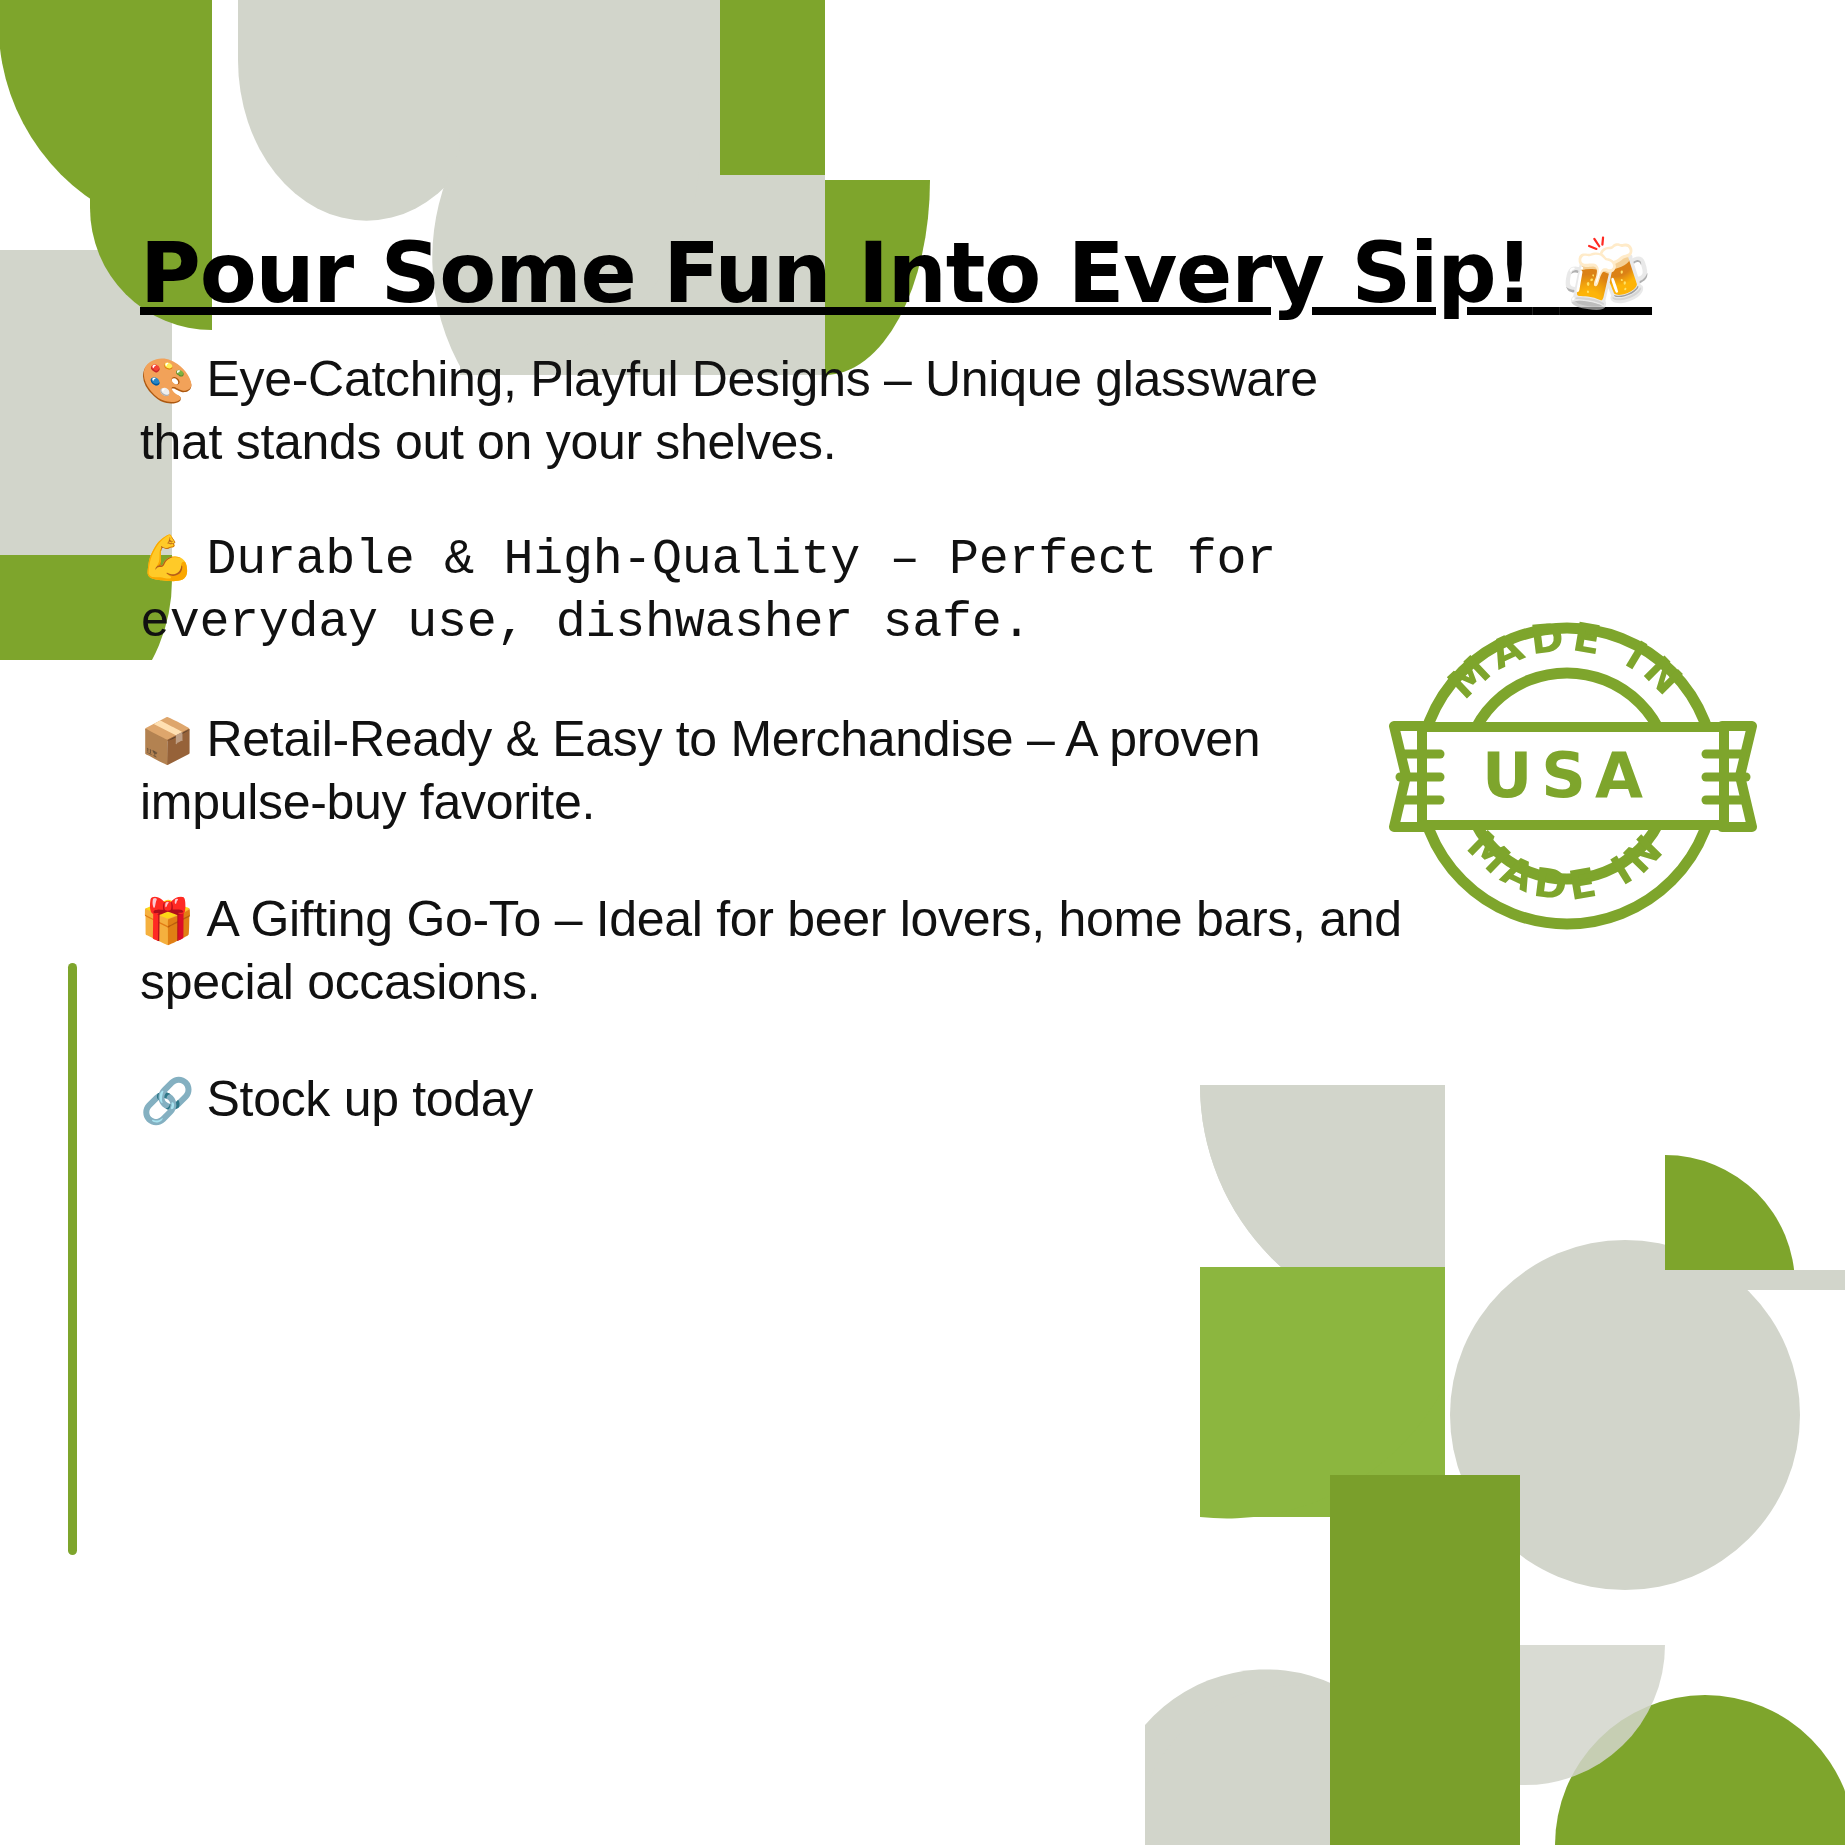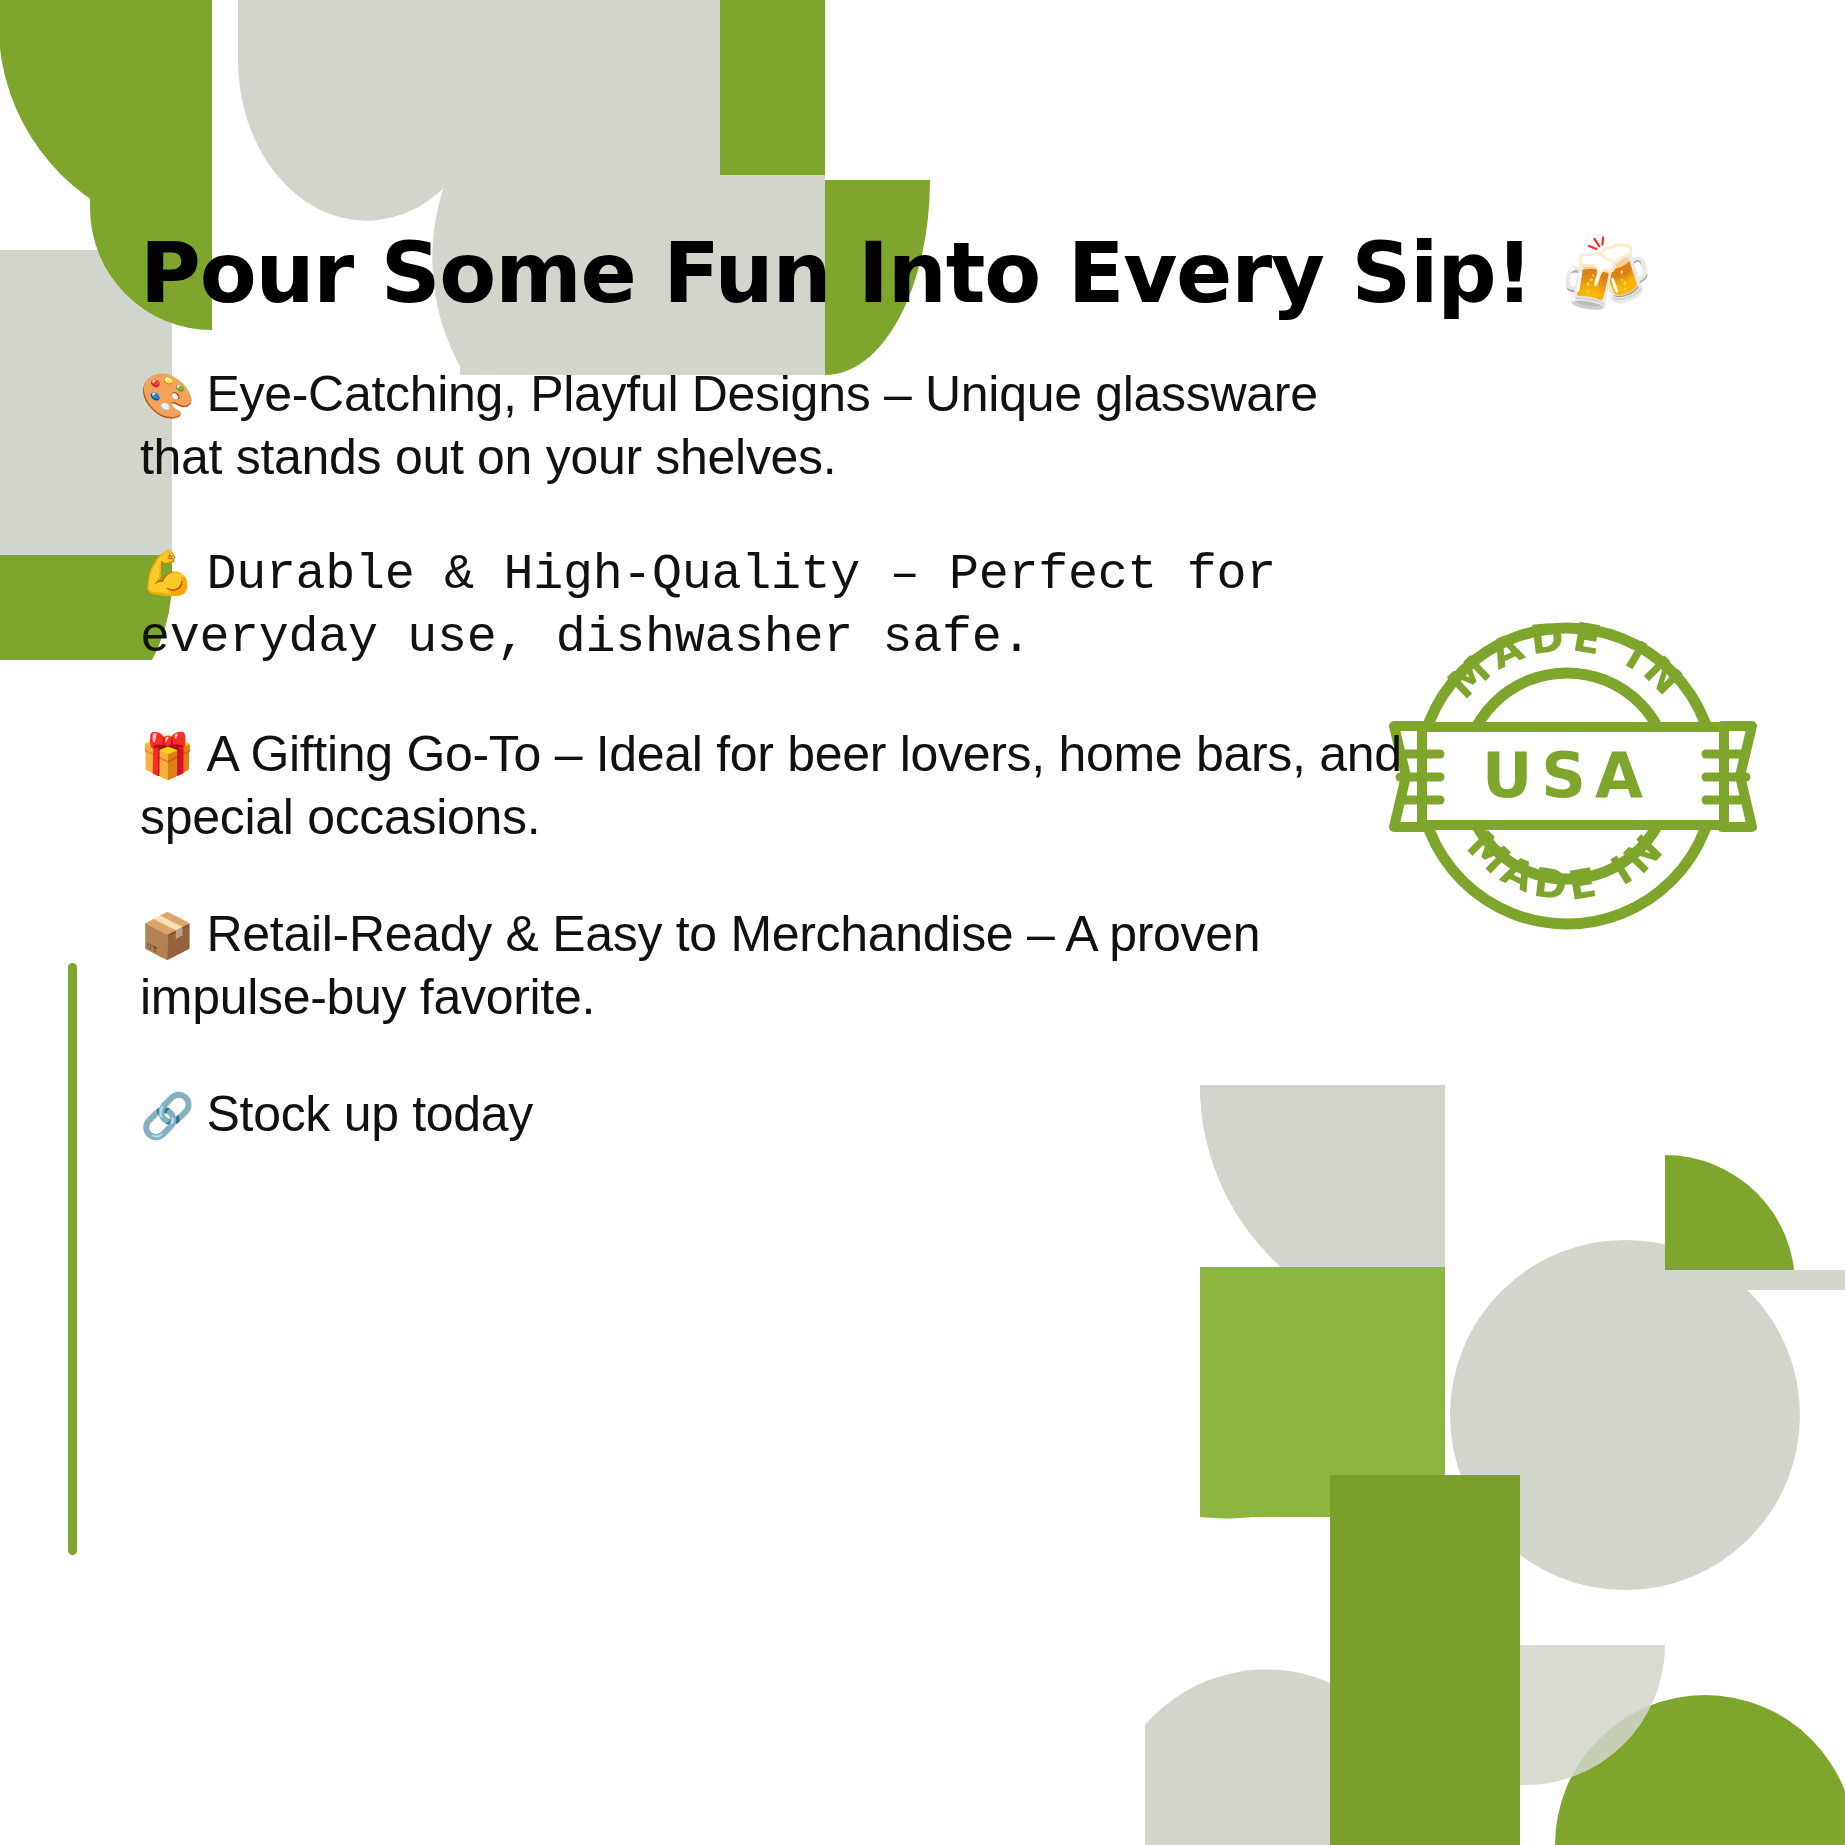--- a/index.html
+++ b/index.html
@@ -51,22 +51,23 @@
     top: 232px;
     width: 1560px;
   }
   #page-title {
     font-family: "DejaVu Sans", sans-serif;
     font-size: 83px;
     font-weight: 700;
     line-height: 1.02;
     letter-spacing: -1.2px;
     color: #000000;
-    margin: 0 0 46px 0;
+    margin: 0 0 31px 0;
     white-space: nowrap;
+    text-decoration: underline;
   }
   #page-title .title-emoji {
     font-size: 74px;
     vertical-align: 0.02em;
     letter-spacing: 0;
   }
   #benefit-list {
     list-style: none;
     margin: 0;
     padding: 0;
@@ -189,23 +190,23 @@
   <div id="content">
 
     <h1 id="page-title"><span>Pour Some Fun Into Every Sip!</span> <span class="title-emoji">🍻</span></h1>
 
     <ul id="benefit-list">
 
       <li class="benefit-item w1"><span class="benefit-emoji">🎨</span><span class="benefit-text">Eye-Catching, Playful Designs – Unique glassware that stands out on your shelves.</span></li>
 
       <li class="benefit-item w2"><span class="benefit-emoji">💪</span><span class="benefit-text">Durable &amp; High-Quality – Perfect for everyday use, dishwasher safe.</span></li>
 
+      <li class="benefit-item w4"><span class="benefit-emoji">📦</span><span class="benefit-text">Retail-Ready &amp; Easy to Merchandise – A proven impulse-buy favorite.</span></li>
+
       <li class="benefit-item w3"><span class="benefit-emoji">🎁</span><span class="benefit-text">A Gifting Go-To – Ideal for beer lovers, home bars, and special occasions.</span></li>
-
-      <li class="benefit-item w4"><span class="benefit-emoji">📦</span><span class="benefit-text">Retail-Ready &amp; Easy to Merchandise – A proven impulse-buy favorite.</span></li>
 
 
 
       <li class="benefit-item w7"><span class="benefit-emoji">🔗</span><span class="benefit-text">Stock up today</span></li>
 
     </ul>
   </div>
 
 </div>
 

